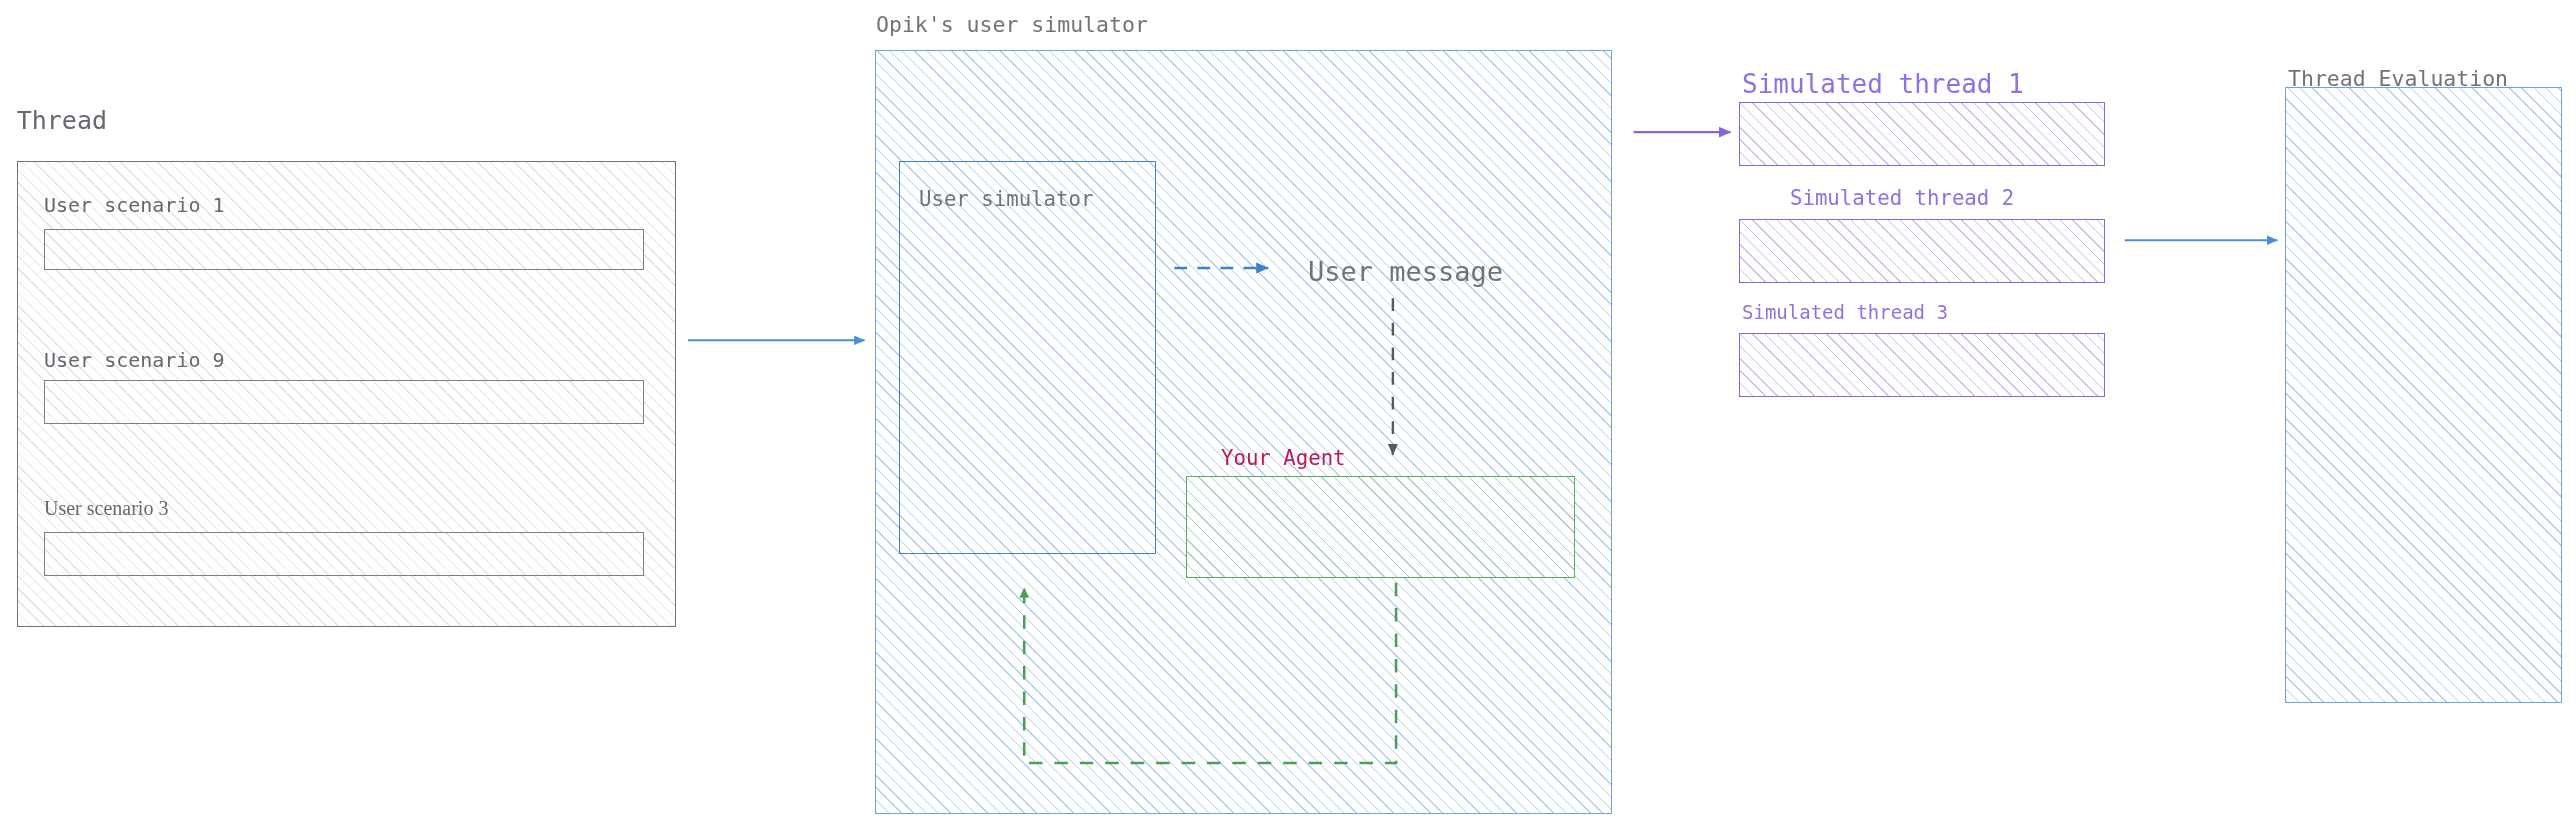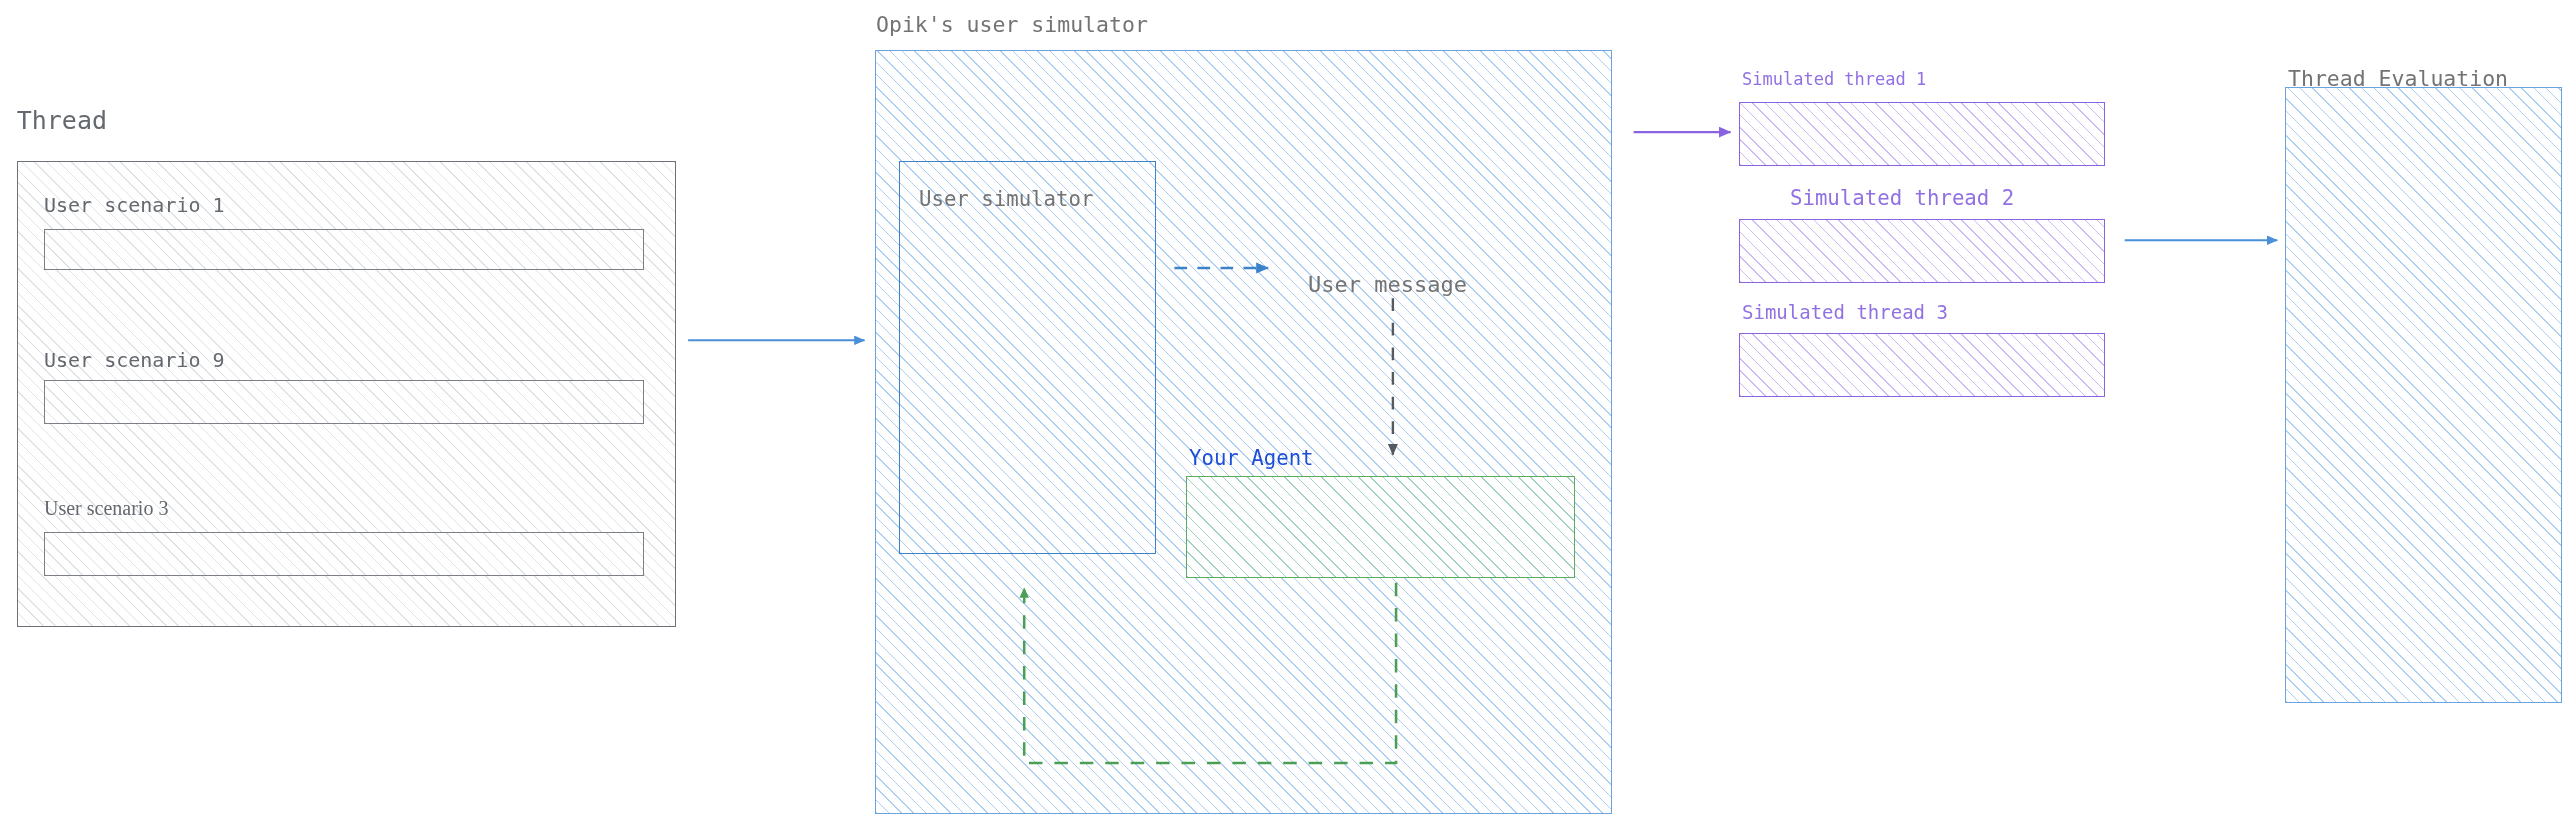--- a/index.html
+++ b/index.html
@@ -48,21 +48,21 @@
   .bd-grey-thin{border:1.1px solid #7b8086;}
   .bd-blue{border:1.3px solid #3c82c9;}
   .bd-blue-soft{border:1.2px solid #6aa3dd;}
   .bd-purple{border:1.4px solid #8a63e0;}
   .bd-green{border:1.3px solid #5aad60;}
 
   
   .tx-grey{color:#64696f;}
   .tx-blue{color:#737373;text-align:right;}
   .tx-purple{color:#9070e2;}
-  .tx-green{color:#1d4ed8;}
+  .tx-green{color:#be185d;margin-left:32px;}
 
   svg.overlay{position:absolute;left:0;top:0;width:2576px;height:830px;pointer-events:none;}
 </style>
 </head>
 <body>
 
 <div class="stage">
 
   <div class="lbl tx-grey" style="left:16.7px;top:108px;font-size:25px;">Thread</div>
 
@@ -77,26 +77,26 @@
   <div class="lbl tx-grey" style="left:44px;top:498px;font-size:20px;font-family:Liberation Serif, serif;">User scenario 3</div>
   <div class="box hatch-grey bd-grey-thin" style="left:44px;top:532px;width:600px;height:44px;"></div>
 
   <div class="lbl tx-blue" style="left:876px;top:14.3px;font-size:21.5px;">Opik's user simulator</div>
 
   <div class="box hatch-blue bd-blue-soft" style="left:875px;top:50px;width:737px;height:764px;"></div>
 
   <div class="box hatch-blue bd-blue" style="left:899px;top:161px;width:257px;height:393px;"></div>
   <div class="lbl tx-blue" style="left:919px;top:189px;font-size:20.7px;">User simulator</div>
 
-  <div class="lbl tx-blue" style="left:1308px;top:274px;font-size:22px;">User message</div>
+  <div class="lbl tx-blue" style="left:1308px;top:258px;font-size:27px;">User message</div>
 
   <div class="lbl tx-green" style="left:1189px;top:448px;font-size:20.7px;">Your Agent</div>
   <div class="box hatch-green-on-blue bd-green" style="left:1186px;top:476px;width:389px;height:102px;"></div>
 
-  <div class="lbl tx-purple" style="left:1742px;top:71px;font-size:17px;">Simulated thread 1</div>
+  <div class="lbl tx-purple" style="left:1742px;top:71px;font-size:26px;">Simulated thread 1</div>
   <div class="box hatch-purple bd-purple" style="left:1739px;top:102px;width:366px;height:64px;"></div>
 
   <div class="lbl tx-purple" style="left:1742px;top:188px;font-size:20.7px;margin-left:48px;">Simulated thread 2</div>
   <div class="box hatch-purple bd-purple" style="left:1739px;top:219px;width:366px;height:64px;"></div>
 
   <div class="lbl tx-purple" style="left:1742px;top:303px;font-size:19px;">Simulated thread 3</div>
   <div class="box hatch-purple bd-purple" style="left:1739px;top:333px;width:366px;height:64px;"></div>
 
   <div class="lbl tx-blue" style="left:2288px;top:68px;font-size:21.5px;">Thread Evaluation</div>
   <div class="box hatch-blue bd-blue-soft" style="left:2285px;top:87px;width:277px;height:616px;"></div>

